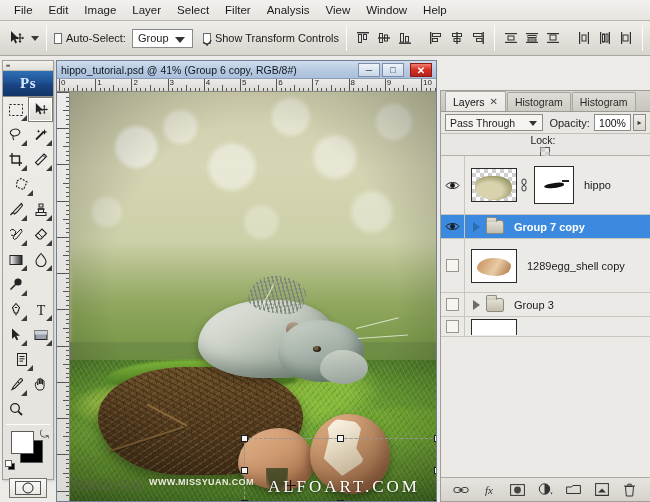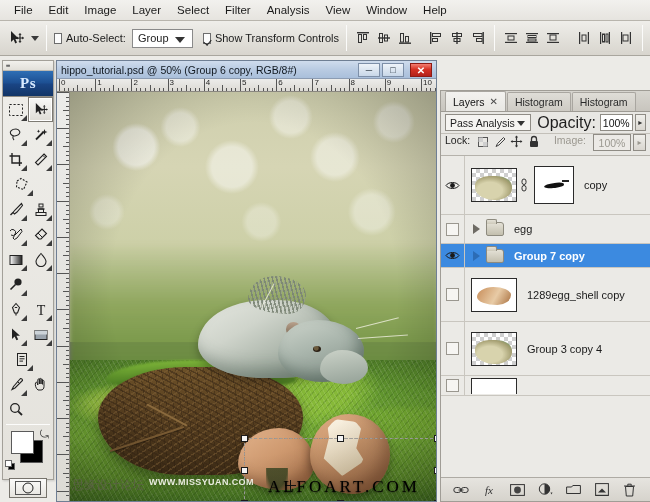--- a/index.html
+++ b/index.html
@@ -400,21 +400,21 @@
   
   #wm {
     position:absolute; left:0; bottom:4px; width:368px; height:22px;
     display:flex; align-items:flex-start;
     pointer-events:none;
   }
   #wm-cn { font-size:12px; color:#5d5f4a; font-family:"DejaVu Sans", sans-serif; margin-left:2px; opacity:.85;}
   #wm-site { font-size:9px; color:#e9ecdf; margin-left:5px; letter-spacing:.4px; font-weight:bold;}
   #wm-alfo {
     margin-left:14px; font-family:"Liberation Serif", serif;
-    font-size:17px; color:#000000; letter-spacing:3px;
+    font-size:17px; color:#ffffff; letter-spacing:3px;
     text-shadow: 0 1px 2px rgba(0,0,0,.55);
   }
 
   
   #panel {
     position: absolute; left: 440px; top: 90px;
     width: 210px; height: 412px;
     background: #a3a3a3;
     border: 1px solid #a09d96;
     border-right: none;
@@ -455,39 +455,40 @@
     background: #f5f4f1;
     border: 1px solid #8f8c85;
     display: flex; align-items: center;
     padding-left: 4px; font-size: 10.5px; color: #1d1d1d;
     position: relative;
   }
   .blend-select .bcaret {
     position:absolute; right:5px; top:6px;
     width:0;height:0;border-left:4px solid transparent;border-right:4px solid transparent;border-top:5px solid #333;
   }
-  .op-label { margin-left: 6px; font-size: 16px; color: #1d1d1d; }
+  .op-label { margin-left: 6px; font-size: 11px; color: #1d1d1d; }
   .num-field {
     margin-left: 4px; width: 38px; height: 17px;
     background:#fff; border:1px solid #8f8c85;
     display:flex; align-items:center; justify-content:center;
     font-size:10.5px; color:#111;
   }
   .num-arrow {
     width: 13px; height: 17px; margin-left: 2px;
     background: linear-gradient(to bottom,#f0efeb,#d9d6cf);
     border:1px solid #8f8c85;
     display:flex; align-items:center; justify-content:center;
     font-size:8px; color:#333;
   }
   #panel-row-lock {
     height: 22px;
-    display:flex; padding: 0 4px;
+    display:flex; align-items:center; padding: 0 4px;
     border-bottom: 1px solid #b5b2ab;
     background: #e8e7e3;
+    flex-direction: column;
   }
   .lock-label { font-size:10.5px; color:#1d1d1d; margin-right:5px; }
   .lock-icon { width:15px; height:15px; display:flex; align-items:center; justify-content:center; margin-right:2px; }
   .fill-label { font-size:10.5px; color:#9b9890; margin-left:auto; margin-right:3px;}
   .num-field.dim { color:#9b9890; background:#eceae6; }
   .num-arrow.dim { color:#9b9890; }
 
   #layer-list {
     flex: 1;
     overflow: hidden;
@@ -938,21 +939,21 @@
       <svg width="26" height="14" viewBox="0 0 26 14">
           <rect x="0.5" y="0.5" width="25" height="13" fill="none" stroke="#555"></rect>
           <circle cx="13" cy="7" r="5" fill="none" stroke="#222"></circle>
         </svg>
     </div>
 
   </div>
 
   <div id="docwin">
     <div id="doc-title">
-      <span id="doc-title-text">hippo_tutorial.psd @ 50% (Group 6 copy, RGB/8#)</span>
+      <span id="doc-title-text">hippo_tutorial.psd @ 41% (Group 6 copy, RGB/8#)</span>
       <div class="winbtn" id="btn-min">─</div>
       <div class="winbtn" id="btn-max">□</div>
       <div class="winbtn" id="btn-close">✕</div>
     </div>
 
     <div id="ruler-h">
         <div class="rtick" style="left: 2px; height: 13px;"></div>
         <div class="rnum" style="left: 4px;">0</div>
         <div class="rtick" style="left: 6.525px; height: 3px;"></div>
         <div class="rtick" style="left: 11.05px; height: 3px;"></div>
@@ -1195,21 +1196,21 @@
       <div class="ptab">
         <span>Histogram</span>
       </div>
       <div class="ptab">
         <span>Histogram</span>
       </div>
     </div>
 
     <div id="panel-row-blend">
       <div class="blend-select">
-        <span>Pass Analysis</span>
+        <span>Pass Through</span>
         <span class="bcaret"></span>
       </div>
       <span class="op-label">Opacity:</span>
       <div class="num-field">100%</div>
       <div class="num-arrow">▸</div>
     </div>
 
     <div id="panel-row-lock">
       <span class="lock-label">Lock:</span>
       <span class="lock-icon">
@@ -1251,31 +1252,23 @@
             </svg>
         </div>
         <div class="thumb checker thumb-hippo"></div>
         <span class="link-icon">
           <svg width="8" height="14" viewBox="0 0 8 14">
               <rect x="2" y="1" width="4" height="5.5" rx="2" fill="none" stroke="#333"></rect>
               <rect x="2" y="7.5" width="4" height="5.5" rx="2" fill="none" stroke="#333"></rect>
             </svg>
         </span>
         <div class="mask-thumb"></div>
-        <span class="layer-name">copy</span>
-      </div>
-
-      <div class="layer-row" style="height:29px">
-        <div class="eye-cell">
-          <span class="eye-box"></span>
-        </div>
-        <span class="disclosure"></span>
-        <span class="folder-icon"></span>
-        <span class="layer-name">egg</span>
-      </div>
+        <span class="layer-name">hippo</span>
+      </div>
+
 
       <div class="layer-row selected" style="height:24px">
         <div class="eye-cell">
           <svg width="15" height="11" viewBox="0 0 15 11">
               <path d="M1 5.5 C3.5 1.5 11.5 1.5 14 5.5 C11.5 9.5 3.5 9.5 1 5.5 Z" fill="none" stroke="#1a1a1a" stroke-width="1"></path>
               <circle cx="7.5" cy="5.5" r="2.4" fill="#1a1a1a"></circle>
             </svg>
         </div>
         <span class="disclosure sel"></span>
         <span class="folder-icon"></span>
@@ -1284,29 +1277,30 @@
 
 
       <div class="layer-row" style="height:54px">
         <div class="eye-cell">
           <span class="eye-box"></span>
         </div>
         <div class="thumb thumb-egg"></div>
         <span class="layer-name">1289egg_shell copy</span>
       </div>
 
-      <div class="layer-row" style="height:54px">
+
+
+      <div class="layer-row" style="height:24px">
         <div class="eye-cell">
           <span class="eye-box"></span>
         </div>
-        <div class="thumb checker thumb-hippo"></div>
-        <span class="layer-name">Group 3 copy 4</span>
-      </div>
-
-
+        <span class="disclosure"></span>
+        <span class="folder-icon"></span>
+        <span class="layer-name">Group 3</span>
+      </div>
 
       <div class="layer-row" style="height:20px">
         <div class="eye-cell">
           <span class="eye-box"></span>
         </div>
         <div class="thumb" style="height:16px;border-bottom:none"></div>
       </div>
     </div>
 
     <div id="panel-footer">

